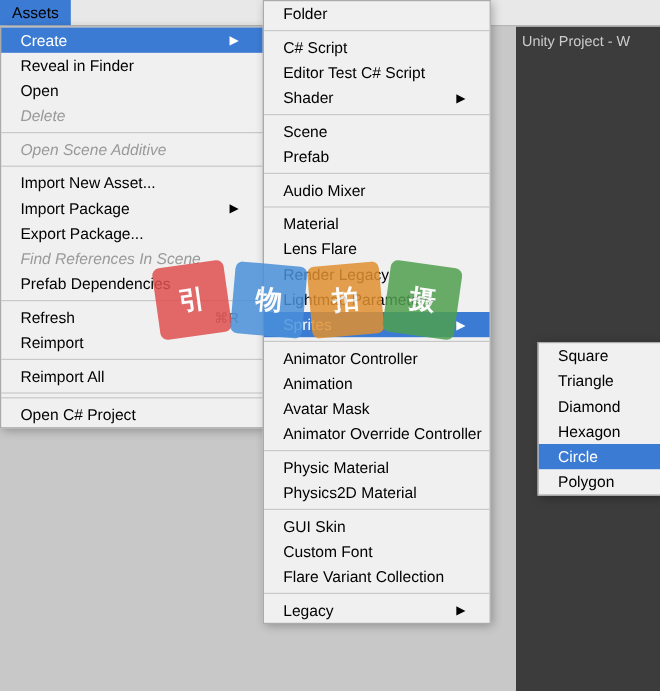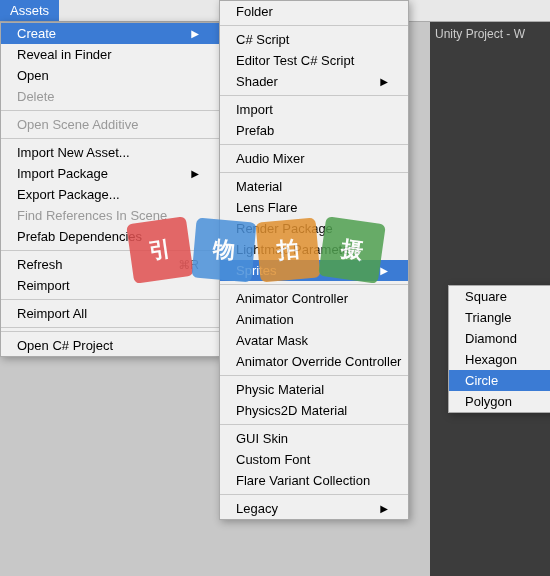--- a/index.html
+++ b/index.html
@@ -27,21 +27,21 @@
       padding: 0 10px;
       height: 100%;
       display: flex;
       align-items: center;
       font-size: 13px;
       color: #000;
       cursor: default;
     }
     .menu-bar-item.active {
       background: #3b7bd4;
-      color: #ffffff;
+      color: #000000;
     }
 
     
     .unity-bg {
       position: absolute;
       top: 22px;
       right: 0;
       width: 120px;
       height: 100%;
       background: #3c3c3c;
@@ -75,20 +75,21 @@
       color: #000;
       white-space: nowrap;
       position: relative;
     }
     .menu-item.highlighted {
       background: #3b7bd4;
       color: white;
     }
     .menu-item.disabled {
       color: #999;
+      font-style: italic;
     }
     .menu-separator {
       height: 1px;
       background: #c8c8c8;
       margin: 3px 0;
     }
     .menu-arrow {
       font-size: 10px;
       margin-left: 8px;
     }
@@ -233,38 +234,38 @@
   </div>
   <div class="menu-item">
     <span>Editor Test C# Script</span>
   </div>
   <div class="menu-item">
     <span>Shader</span>
     <span class="menu-arrow">▶</span>
   </div>
   <div class="menu-separator"></div>
   <div class="menu-item">
-    <span>Import</span>
+    <span>Scene</span>
   </div>
   <div class="menu-item">
     <span>Prefab</span>
   </div>
   <div class="menu-separator"></div>
   <div class="menu-item">
     <span>Audio Mixer</span>
   </div>
   <div class="menu-separator"></div>
   <div class="menu-item">
     <span>Material</span>
   </div>
   <div class="menu-item">
     <span>Lens Flare</span>
   </div>
   <div class="menu-item">
-    <span>Render Package</span>
+    <span>Render Legacy</span>
   </div>
   <div class="menu-item">
     <span>Lightmap Parameters</span>
   </div>
   <div class="menu-item highlighted">
     <span>Sprites</span>
     <span class="menu-arrow">▶</span>
   </div>
   <div class="menu-separator"></div>
   <div class="menu-item">

